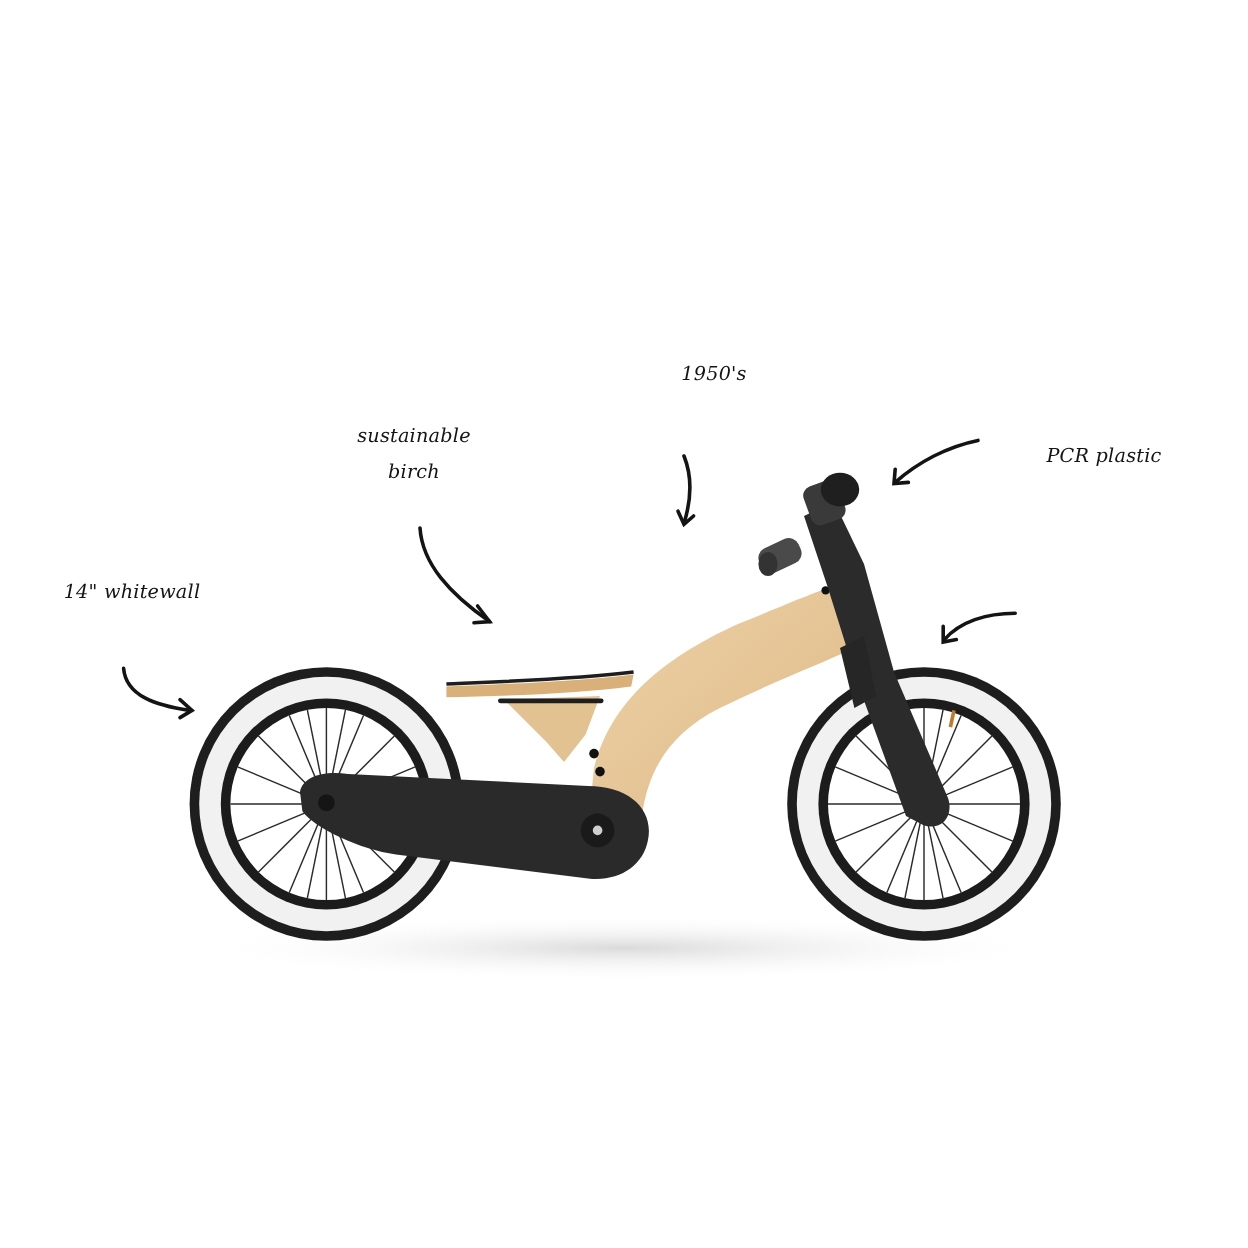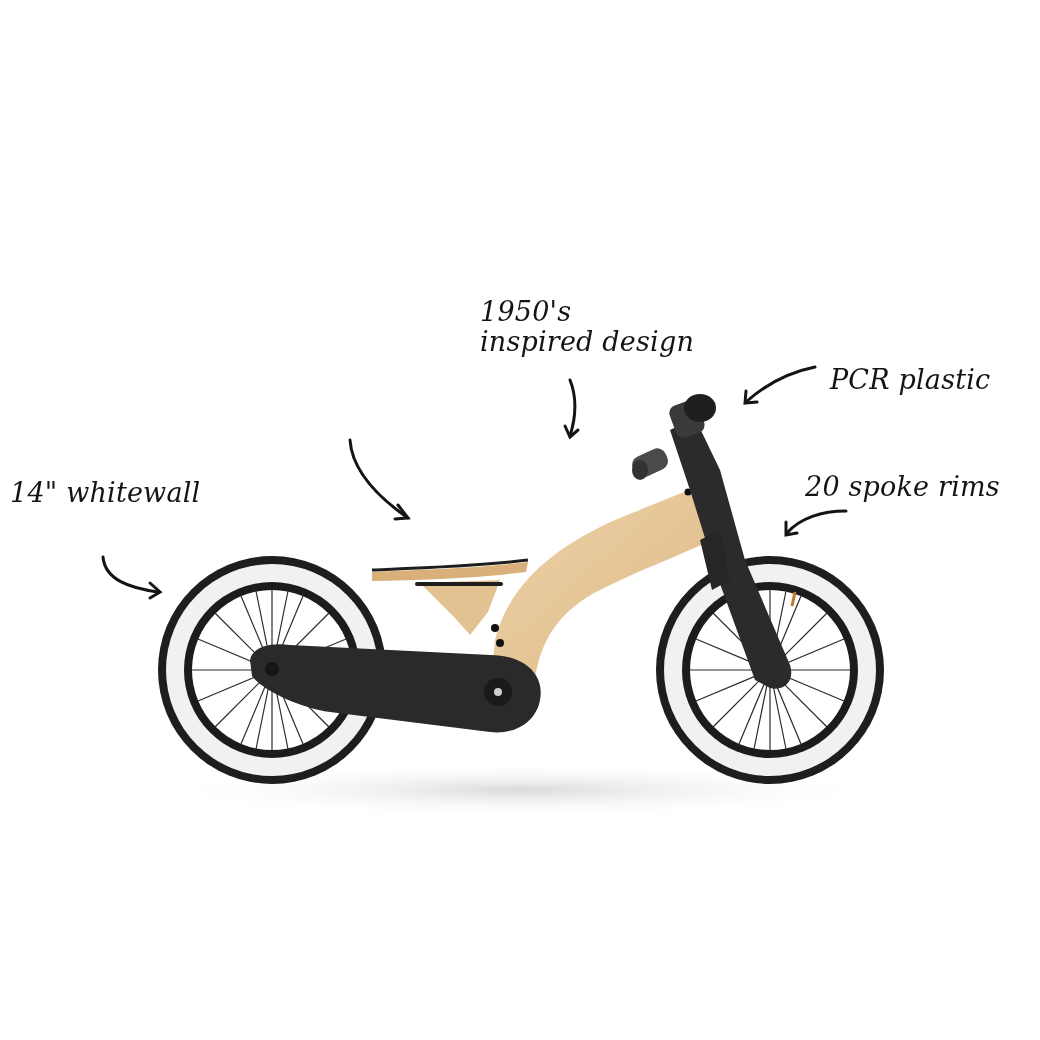--- a/index.html
+++ b/index.html
@@ -3,49 +3,50 @@
 <meta charset="utf-8">
 <style>
   html, body { margin: 0; padding: 0; background: #ffffff; }
   body { width: 1040px; height: 1040px; position: relative; overflow: hidden; }
   .stage { position: absolute; left: 0; top: 0; width: 1040px; height: 1040px; background: #ffffff; }
   .note {
     position: absolute;
     font-family: "DejaVu Serif", serif;
     font-style: italic;
     color: #141414;
-    font-size: 27px;
+    font-size: 16px;
     line-height: 30px;
+    text-align: center;
     white-space: nowrap;
     letter-spacing: 0.2px;
   }
   svg { position: absolute; left: 0; top: 0; }
 </style>
 </head>
 <body>
 
 <div class="stage">
 
   <div class="note" style="left:10px; top:478px; width:200px;">
     <div>14" whitewall</div>
   </div>
 
+  <div class="note" style="left:255px; top:348px; width:180px;">
+    <div>sustainable</div>
+    <div>birch</div>
+  </div>
 
   <div class="note" style="left:480px; top:297px; width:230px;">
     <div>1950's</div>
-    <div>inspired design</div>
   </div>
 
   <div class="note" style="left:830px; top:365px; width:180px;">
     <div>PCR plastic</div>
   </div>
 
-  <div class="note" style="left:805px; top:472px; width:220px;">
-    <div>20 spoke rims</div>
-  </div>
 
   <svg width="1040" height="1040" viewBox="0 0 1040 1040">
     <defs>
       <radialGradient id="shadowGrad" cx="50%" cy="50%" r="50%">
         <stop offset="0%" stop-color="#d6d6d6" stop-opacity="0.9"></stop>
         <stop offset="100%" stop-color="#ffffff" stop-opacity="0"></stop>
       </radialGradient>
       <linearGradient id="woodGrad" x1="0" y1="0" x2="1" y2="1">
         <stop offset="0%" stop-color="#ecd2a8"></stop>
         <stop offset="60%" stop-color="#e4c393"></stop>

